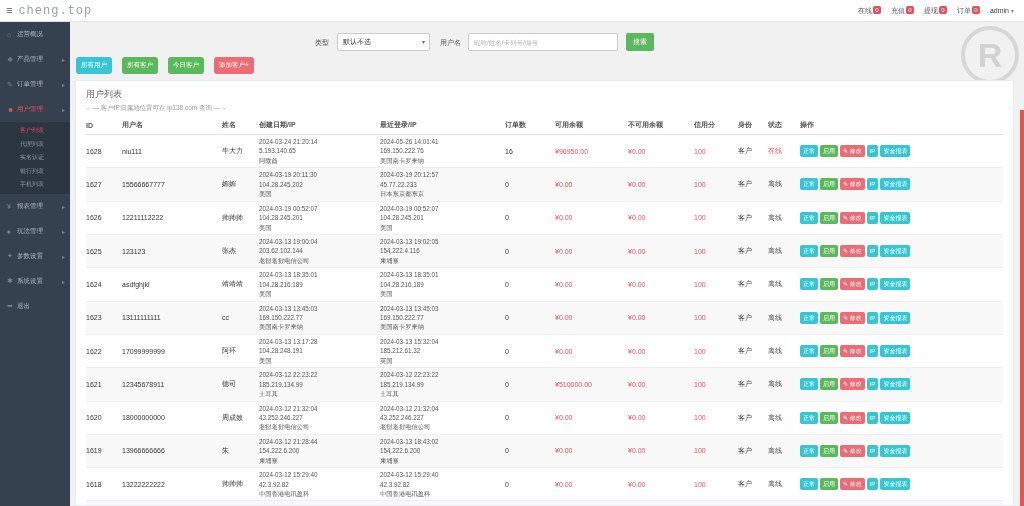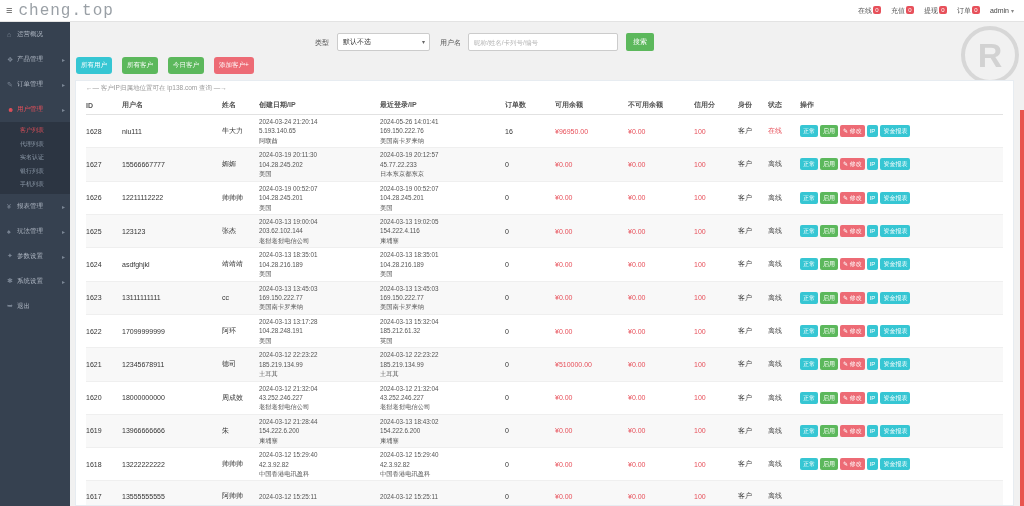--- a/index.html
+++ b/index.html
@@ -4,21 +4,21 @@
 <style>
   * { margin:0; padding:0; box-sizing:border-box; }
   html,body { width:1024px; height:506px; overflow:hidden; background:#eef0f2;
     font-family:"Liberation Sans","DejaVu Sans",sans-serif; }
 
   
   .topbar { position:absolute; left:0; top:0; width:1024px; height:22px; background:#fff;
     border-bottom:1px solid #e3e3e3; display:flex; align-items:center; z-index:5; }
   .burger { margin-left:6px; font-size:11px; color:#555; line-height:1; }
   .logo-text { margin-left:6px; font-family:"Liberation Mono","DejaVu Sans Mono",monospace;
-    font-size:16px; color:#9aa0a6; letter-spacing:1px; }
+    font-size:12px; color:#9aa0a6; letter-spacing:1px; }
   .top-right { margin-left:auto; display:flex; align-items:center; gap:10px; padding-right:10px; }
   .stat { font-size:7px; color:#555; display:flex; align-items:flex-start; }
   .badge { background:#e7505a; color:#fff; font-size:6px; line-height:8px; min-width:8px;
     text-align:center; border-radius:2px; margin-left:1px; padding:0 1px; }
   .admin { font-size:7px; color:#444; }
   .caret { font-size:6px; color:#888; margin-left:2px; }
 
   
   .sidebar { position:absolute; left:0; top:22px; bottom:0; width:70px; background:#364150; z-index:4; }
   .side-item { height:25px; display:flex; align-items:center; padding-left:7px; position:relative;
@@ -184,20 +184,21 @@
   </div>
 
   <div class="toolbar" id="toolbar">
       <button class="t-btn" style="background: rgb(54, 198, 211);">所有用户</button>
       <button class="t-btn" style="background: rgb(92, 184, 92);">所有客户</button>
       <button class="t-btn" style="background: rgb(92, 184, 92);">今日客户</button>
       <button class="t-btn" style="background: rgb(237, 107, 117);">添加客户+</button>
     </div>
 
   <div class="panel">
+    <div class="panel-title">用户列表</div>
     <div class="panel-note">←— 客户IP归属地位置可在 ip138.com 查询 —→</div>
     <table>
       <colgroup>
         <col style="width:36px">
           <col style="width:100px">
           <col style="width:37px">
           <col style="width:121px">
         <col style="width:125px">
           <col style="width:50px">
           <col style="width:73px">

